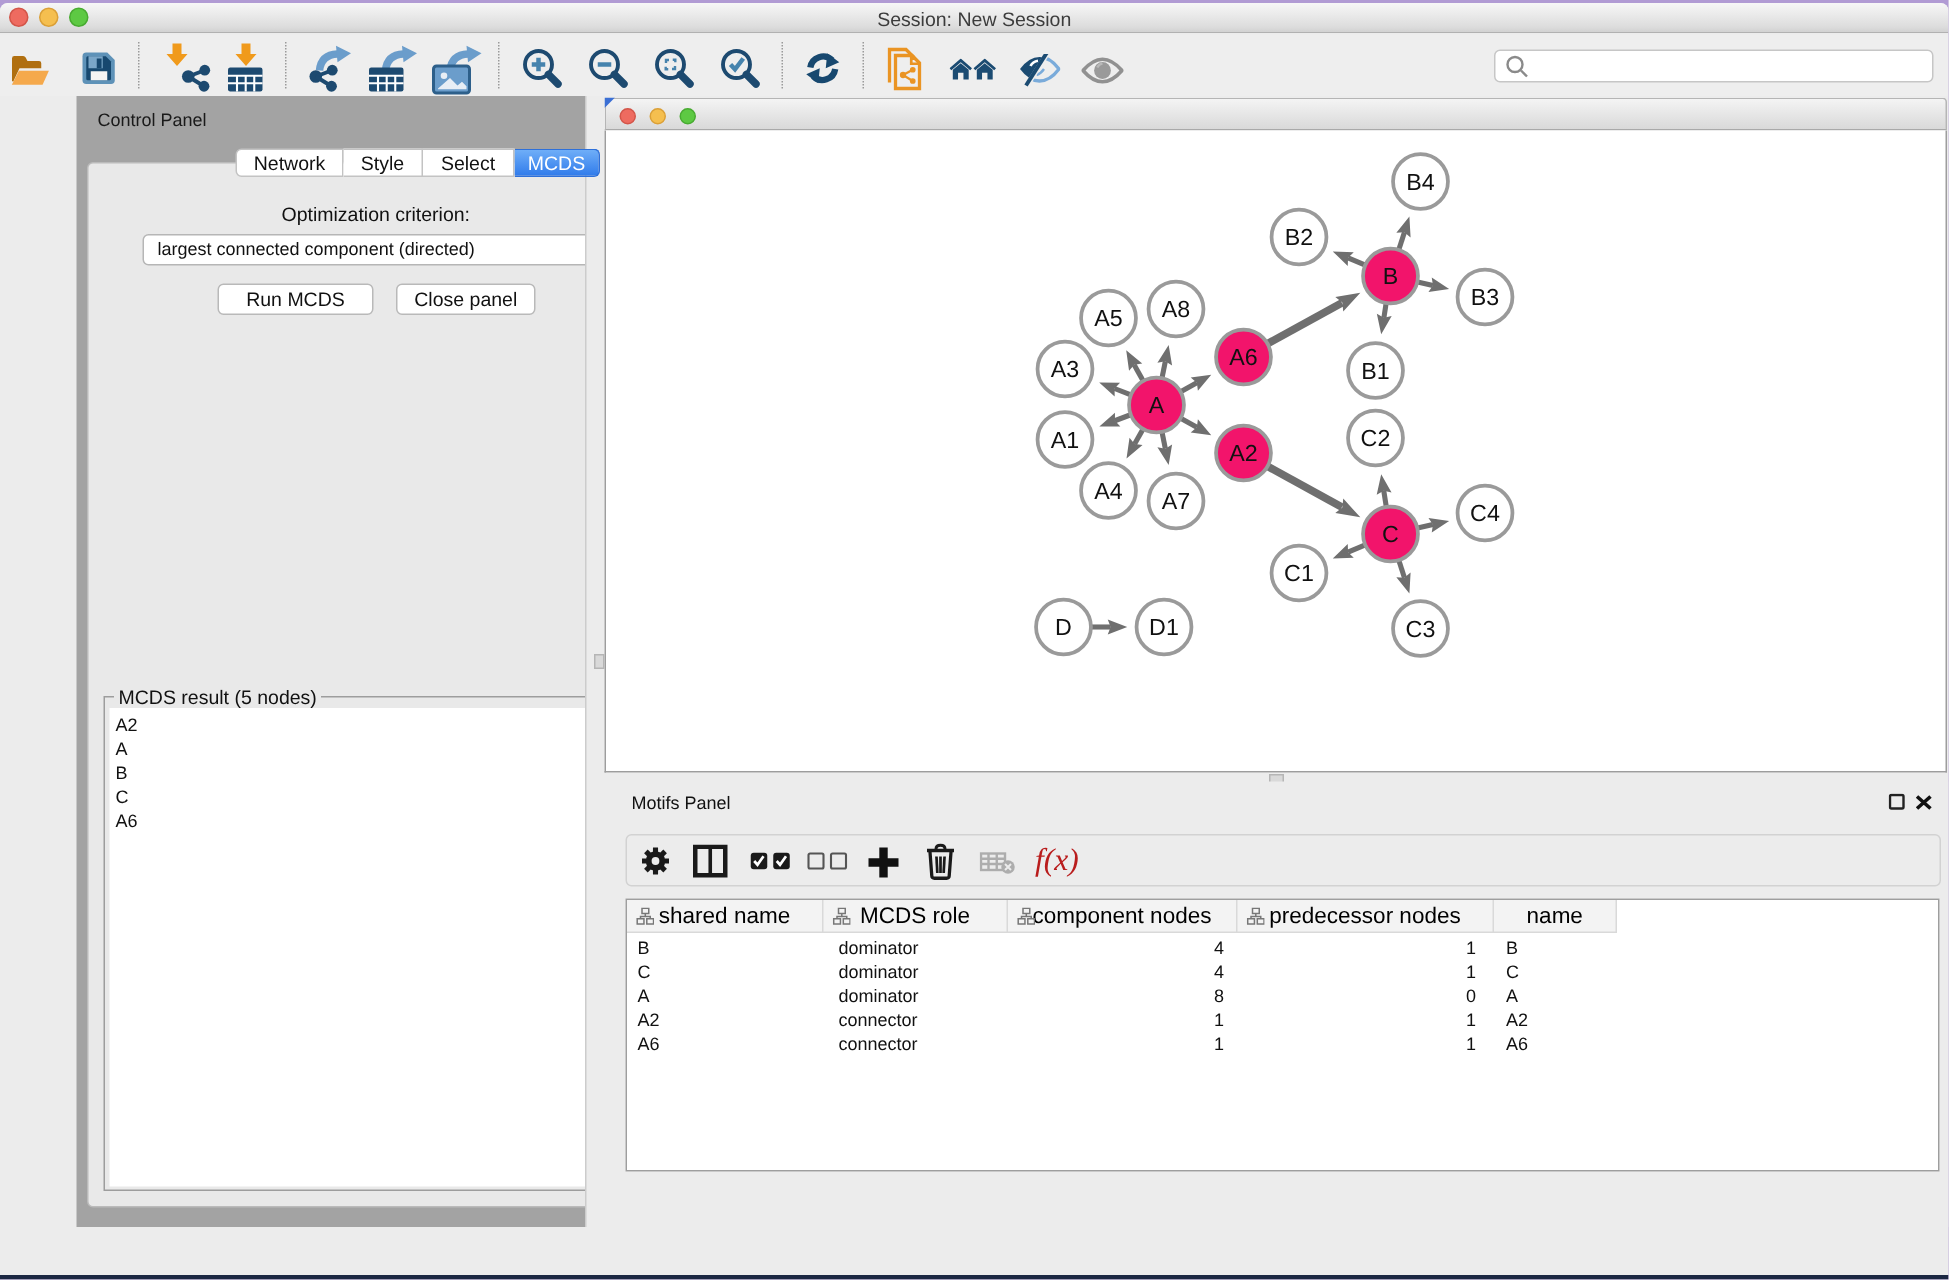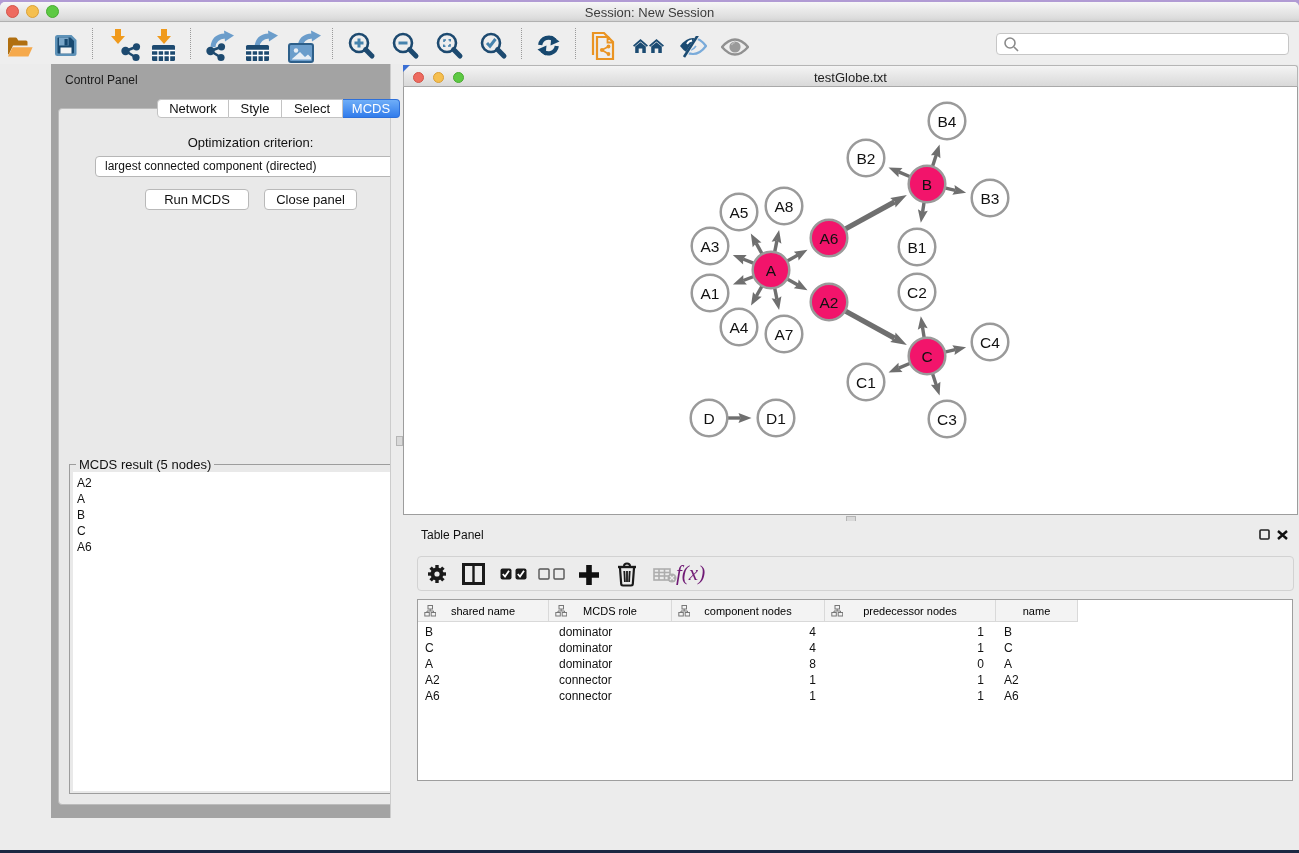--- a/index.html
+++ b/index.html
@@ -39,21 +39,21 @@
 .desk { position:absolute; left:390px; top:62px; width:909px; height:754px; background:#ececec; }
 .netwin { position:absolute; left:403px; top:63px; width:895px; height:450px; }
 .nettb { position:absolute; left:0; top:0; width:100%; height:22px; background:linear-gradient(#f4f4f4,#d9d9d9); border:1px solid #b5b5b5; border-bottom:1px solid #a9a9a9; border-radius:3px 3px 0 0; }
 .ntl { position:absolute; top:6px; width:11px; height:11px; border-radius:50%; }
 .netbody { position:absolute; left:0; top:22px; width:100%; height:428px; background:#fff; border:1px solid #9d9d9d; border-top:none; }
 
 .tpanel { position:absolute; left:403px; top:519px; width:896px; height:297px; background:#ececec; }
 .ttools { position:absolute; left:14px; top:35px; width:877px; height:35px; border:1px solid #d2d2d2; border-radius:4px; }
 .tbox { position:absolute; left:14px; top:78px; width:876px; height:182px; background:#fff; border:1px solid #9e9e9e; }
 .thead { position:absolute; left:0; top:0; width:660px; height:22px; background:#f3f3f3; border-bottom:1px solid #d9d9d9; font-size:12px; color:#111; }
-.hcol { position:absolute; top:0; height:22px; border-right:1px solid #d9d9d9; text-align:center; line-height:22px; font-size:11px; }
+.hcol { position:absolute; top:0; height:22px; border-right:1px solid #d9d9d9; text-align:center; line-height:22px; font-size:15px; }
 .trow { position:absolute; font-size:12px; color:#111; height:16px; line-height:16px; }
 .num { text-align:right; }
 .btabs { position:absolute; left:269px; top:270px; display:flex; }
 .btab { height:21px; line-height:20px; background:#fff; border:1px solid #c3c3c3; border-left:none; font-size:13px; color:#111; text-align:center; }
 
 .status { position:absolute; left:0; top:816px; width:100%; height:34px; background:#ececec; border-top:1px solid #cecece; }
 .lbtn { position:absolute; left:9px; top:8px; width:28px; height:19px; background:#fdfdfd; border:1px solid #a9a9a9; }
 .membtn { position:absolute; right:11px; top:6px; width:75px; height:23px; background:#f7f7f7; border:1px solid #b4b4b4; color:#111; }
 .bottomstrip { position:absolute; left:0; top:850px; width:100%; height:3px; background:#1b2742; }
 .flicon { position:absolute; font-size:11px; color:#111; }
@@ -253,21 +253,20 @@
 
   <div class="desk"></div>
   <div style="position:absolute; left:390px; top:62px; width:1px; height:754px; background:#cccccc;"></div>
   <div style="position:absolute; left:396px; top:434px; width:7px; height:10px; background:#d9d9d9; border:1px solid #b5b5b5;"></div>
   <div style="position:absolute; left:846px; top:514px; width:10px; height:7px; background:#d9d9d9; border:1px solid #b5b5b5;"></div>
   <div class="netwin">
     <div class="nettb">
       <div class="ntl" style="left:9px; background:#ee6b60; border:1px solid #d35549;"></div>
       <div class="ntl" style="left:29px; background:#f5bf4f; border:1px solid #dba037;"></div>
       <div class="ntl" style="left:49px; background:#5dc943; border:1px solid #48ab31;"></div>
-      <div class="title" style="font-size:13px; top:4px; color:#222;">testGlobe.txt</div>
     </div>
     <svg style="position:absolute; left:0; top:0;" width="7" height="7">
         <path d="M0 0 L7 0 L0 7 Z" fill="#3b6fd4"></path>
       </svg>
     <svg style="position:absolute; right:1px; bottom:1px;" width="13" height="13">
         <g stroke="#aaaaaa" stroke-width="1">
           <line x1="12" y1="2" x2="2" y2="12"></line>
           <line x1="12" y1="6" x2="6" y2="12"></line>
           <line x1="12" y1="10" x2="10" y2="12"></line>
         </g>
@@ -352,21 +351,21 @@
       <text x="543" y="337.5" text-anchor="middle" font-size="15.5" fill="#111" font-family="Liberation Sans, sans-serif">C3</text>
       <circle cx="305" cy="331" r="18.3" fill="#ffffff" stroke="#9a9a9a" stroke-width="2.5"></circle>
       <text x="305" y="336.5" text-anchor="middle" font-size="15.5" fill="#111" font-family="Liberation Sans, sans-serif">D</text>
       <circle cx="372" cy="331" r="18.3" fill="#ffffff" stroke="#9a9a9a" stroke-width="2.5"></circle>
       <text x="372" y="336.5" text-anchor="middle" font-size="15.5" fill="#111" font-family="Liberation Sans, sans-serif">D1</text>
       </svg>
     </div>
   </div>
 
   <div class="tpanel">
-    <div style="position:absolute; left:18px; top:7px; font-size:12px; color:#111;">Table Panel</div>
+    <div style="position:absolute; left:18px; top:7px; font-size:12px; color:#111;">Motifs Panel</div>
     <svg class="flicon" style="left:856px; top:8px;" width="12" height="12">
         <rect x="1" y="1" width="9" height="9" fill="none" stroke="#222" stroke-width="1.6" rx="1"></rect>
       </svg>
     <svg class="flicon" style="left:873px; top:8px;" width="13" height="12">
         <path d="M2 2 L11 10 M11 2 L2 10" stroke="#111" stroke-width="2.4"></path>
       </svg>
     <div class="ttools" id="ttools">
       <svg width="24" height="24" style="position:absolute;left:8px;top:6px;">
 <g fill="#1a1a1a">
             <circle cx="11" cy="11" r="6.5"></circle>
@@ -408,21 +407,21 @@
 <g stroke="#adadad" fill="none" stroke-width="1.6">
 <rect x="1" y="3" width="16" height="11"></rect>
 <line x1="1" y1="6.5" x2="17" y2="6.5"></line>
             <line x1="1" y1="10" x2="17" y2="10"></line>
 <line x1="6" y1="3" x2="6" y2="14"></line>
             <line x1="11.5" y1="3" x2="11.5" y2="14"></line>
           </g>
 <circle cx="19" cy="12" r="4.5" fill="#adadad"></circle>
 <path d="M17 10 L21 14 M21 10 L17 14" stroke="#ececec" stroke-width="1.3"></path>
         </svg>
-      <div style="position:absolute;left:258px;top:4px;font-family:'Liberation Serif',serif;font-style:italic;font-size:21px;color:#701a75;">f(x)</div>
+      <div style="position:absolute;left:272px;top:4px;font-family:'Liberation Serif',serif;font-style:italic;font-size:21px;color:#b91c1c;">f(x)</div>
     </div>
     <div class="tbox" id="tbox">
       <div class="thead"></div>
       <div class="thead"></div>
       <div class="hcol" style="left:0px; width:131px;">shared name</div>
       <svg width="12" height="12" style="position:absolute; left:6px; top:5px;">
           <rect x="4" y="0.5" width="4.5" height="3.5" fill="none" stroke="#777" stroke-width="1"></rect>
           <rect x="0.8" y="7.5" width="4.5" height="3.5" fill="none" stroke="#777" stroke-width="1"></rect>
           <rect x="7.2" y="7.5" width="4.5" height="3.5" fill="none" stroke="#777" stroke-width="1"></rect>
           <path d="M6.2 4 L6.2 6 M3 7.5 L3 6 L9.5 6 L9.5 7.5" fill="none" stroke="#777" stroke-width="1"></path>

